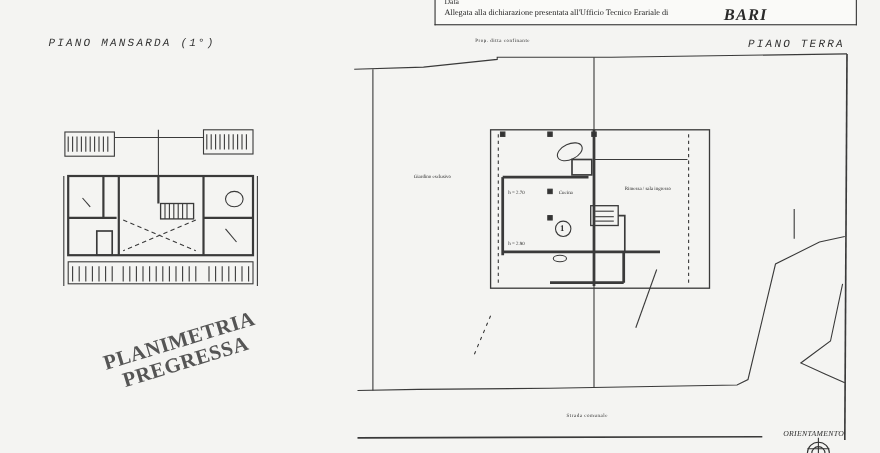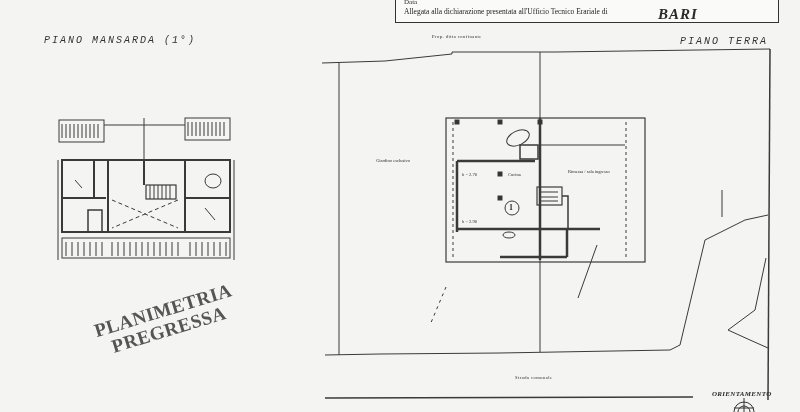--- a/index.html
+++ b/index.html
@@ -8,21 +8,21 @@
   .header-box { left:395px; top:-2px; width:382px; height:24px; border:1.5px solid #333; border-top:none; background:#fafaf8; }
   .header-box .l1 { position:absolute; left:8px; top:0px; font-size:7px; color:#333; }
   .header-box .l2 { position:absolute; left:8px; top:9px; font-size:7.5px; color:#222; }
   .header-box .city { position:absolute; left:262px; top:8px; font-size:15px; font-style:italic; font-weight:bold; letter-spacing:1px; }
   .hand { font-family:Liberation Mono, monospace; font-style:italic; letter-spacing:2px; color:#333; }
   .label-mans { left:44px; top:35px; font-size:10px; }
   .label-terra { left:666px; top:36px; font-size:10px;margin-left:14px; }
   .label-prop { left:432px; top:34px; font-size:4.5px; letter-spacing:0.5px; }
   .label-street { left:515px; top:375px; font-size:4.5px; letter-spacing:0.5px; }
   .stamp { left:92px; top:322px; transform:rotate(-17deg); transform-origin:left top; font-family:"Liberation Serif", serif; font-weight:bold; font-size:19px; line-height:20px; color:#555; text-align:center; letter-spacing:0.5px; }
-  .orient { left:712px; top:390px; font-size:7px; font-weight:bold; font-style:italic; letter-spacing:0.3px; }
+  .orient { left:712px; top:390px; font-size:7px; font-weight:normal; font-style:italic; letter-spacing:0.3px; }
   svg.plan { position:absolute; left:0; top:0; }
 </style>
 </head>
 <body>
 
 <div class="abs header-box">
   <span class="l1">Data</span>
   <span class="l2">Allegata alla dichiarazione presentata all'Ufficio Tecnico Erariale di</span>
   <span class="city">BARI</span>
 </div>

